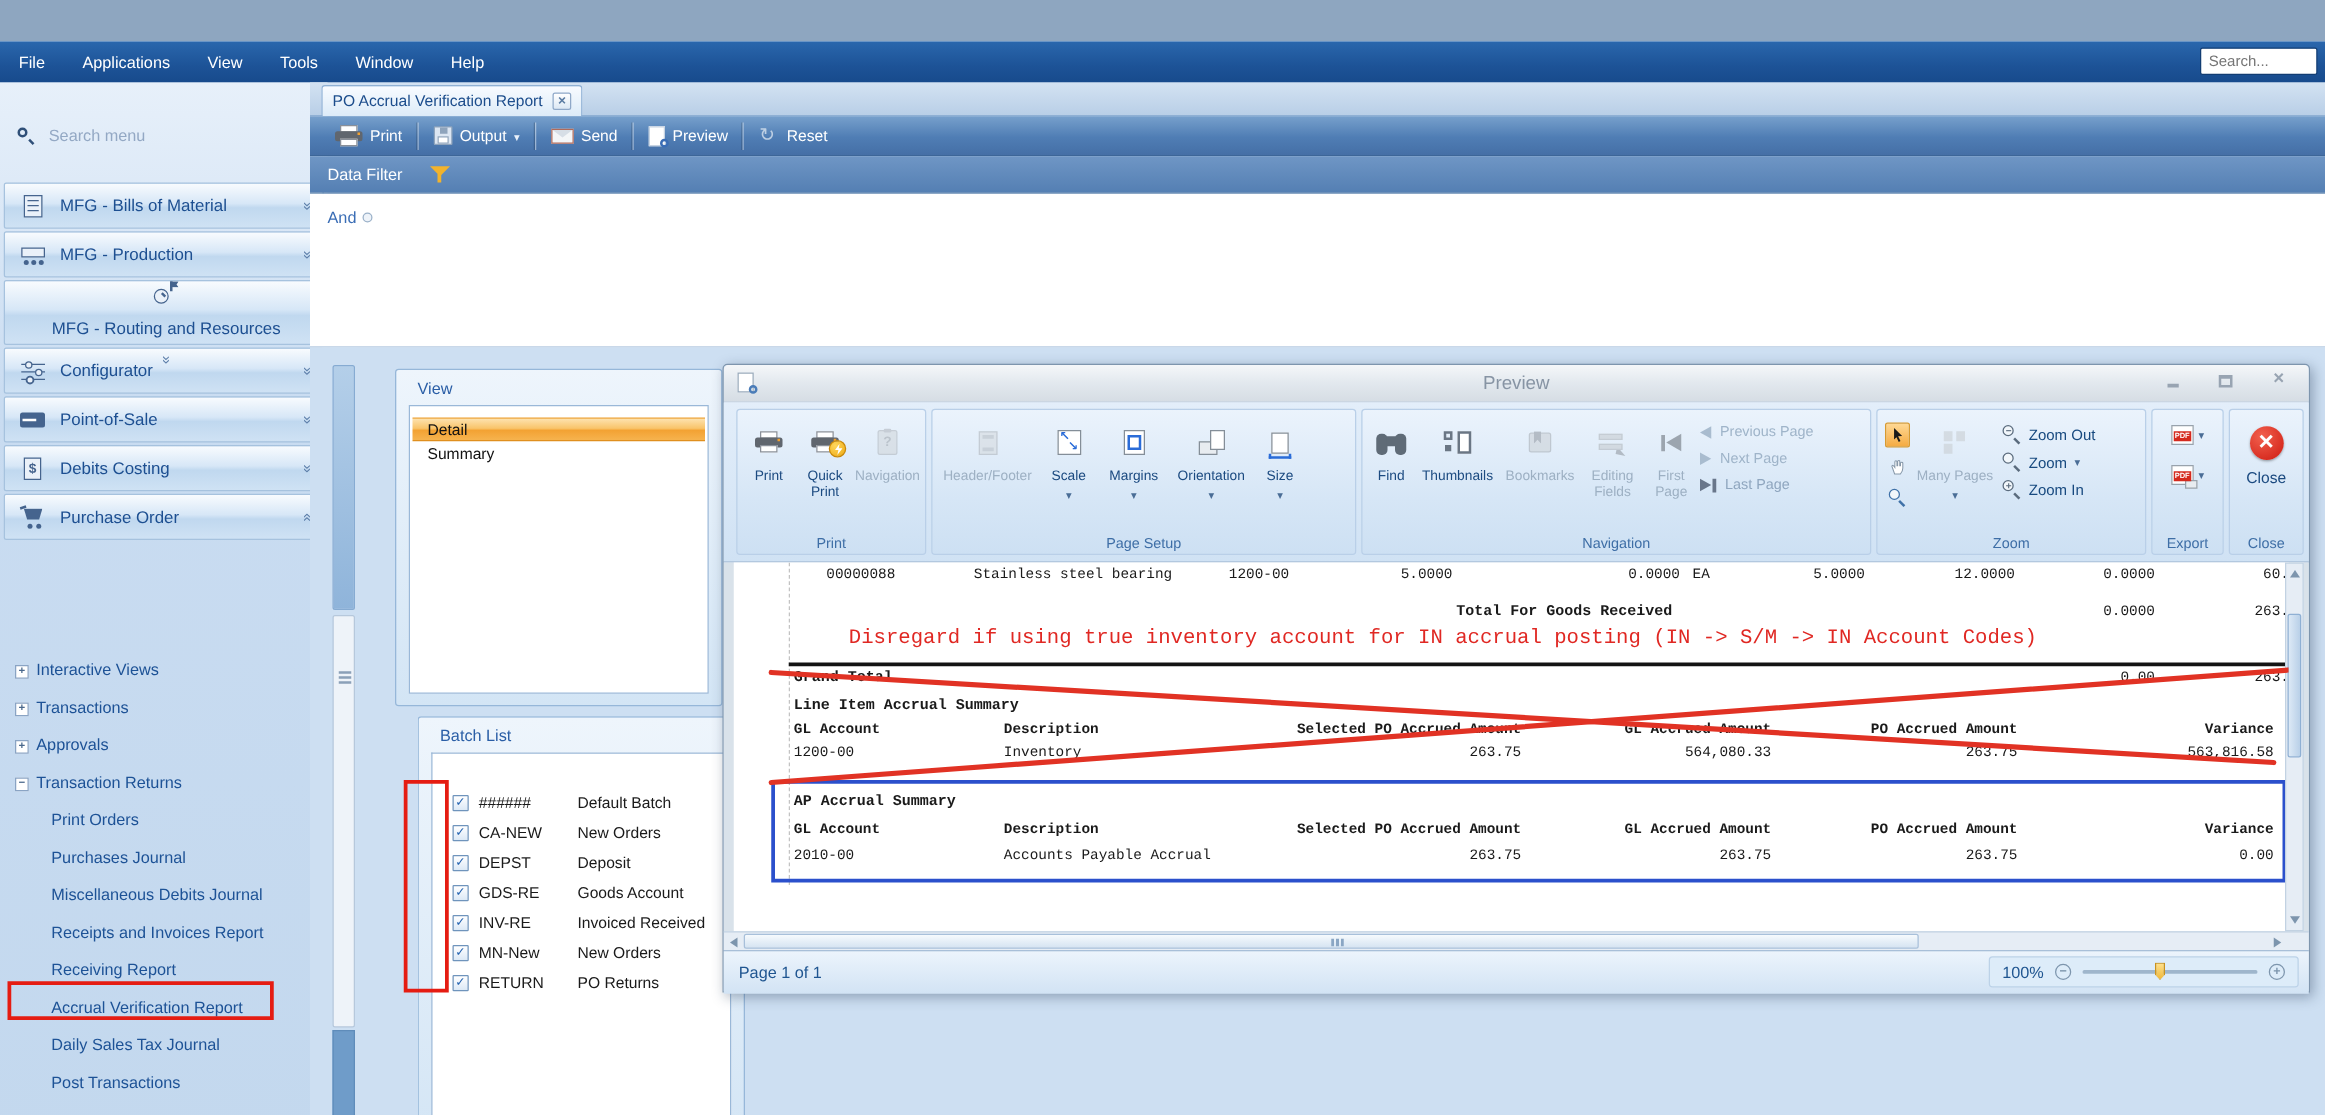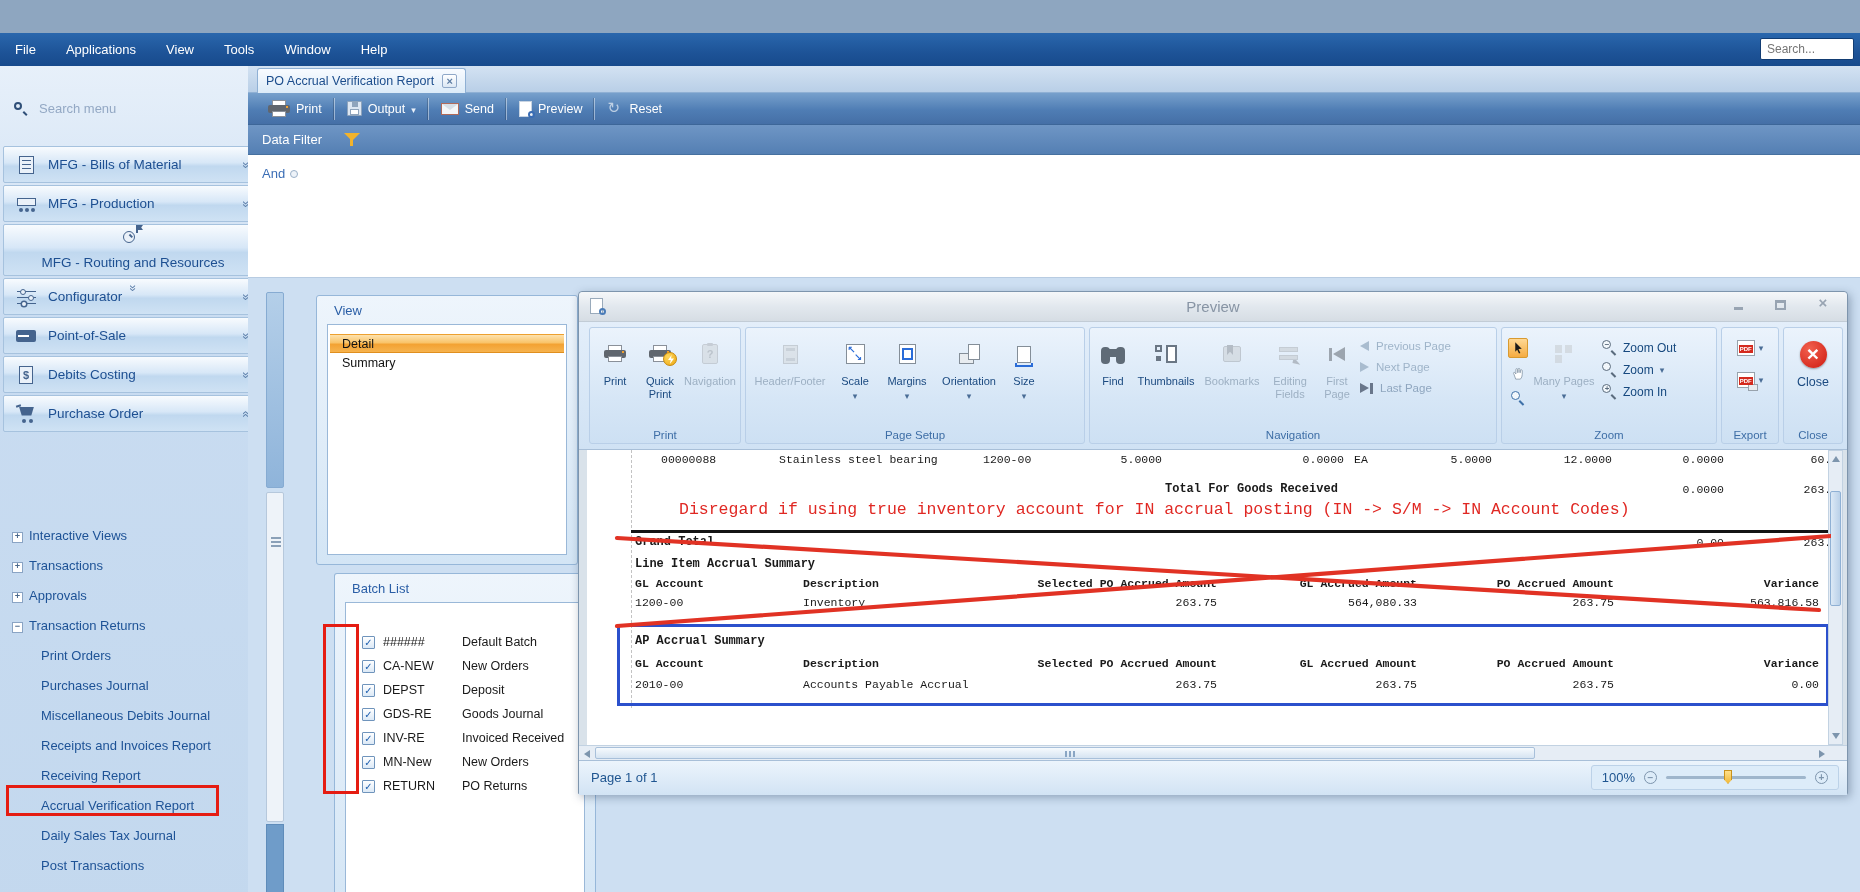--- a/index.html
+++ b/index.html
@@ -434,21 +434,21 @@
           <span class="bdesc">New Orders</span>
         </div>
       <div class="brow" style="top:78px">
           <span class="cb" style="margin-left:16px"></span>
           <span class="bcode">DEPST</span>
           <span class="bdesc">Deposit</span>
         </div>
       <div class="brow" style="top:102px">
           <span class="cb" style="margin-left:16px"></span>
           <span class="bcode">GDS-RE</span>
-          <span class="bdesc">Goods Journal</span>
+          <span class="bdesc">Goods Account</span>
         </div>
       <div class="brow" style="top:126px">
           <span class="cb" style="margin-left:16px"></span>
           <span class="bcode">INV-RE</span>
           <span class="bdesc">Invoiced Received</span>
         </div>
       <div class="brow" style="top:150px">
           <span class="cb" style="margin-left:16px"></span>
           <span class="bcode">MN-New</span>
           <span class="bdesc">New Orders</span>

